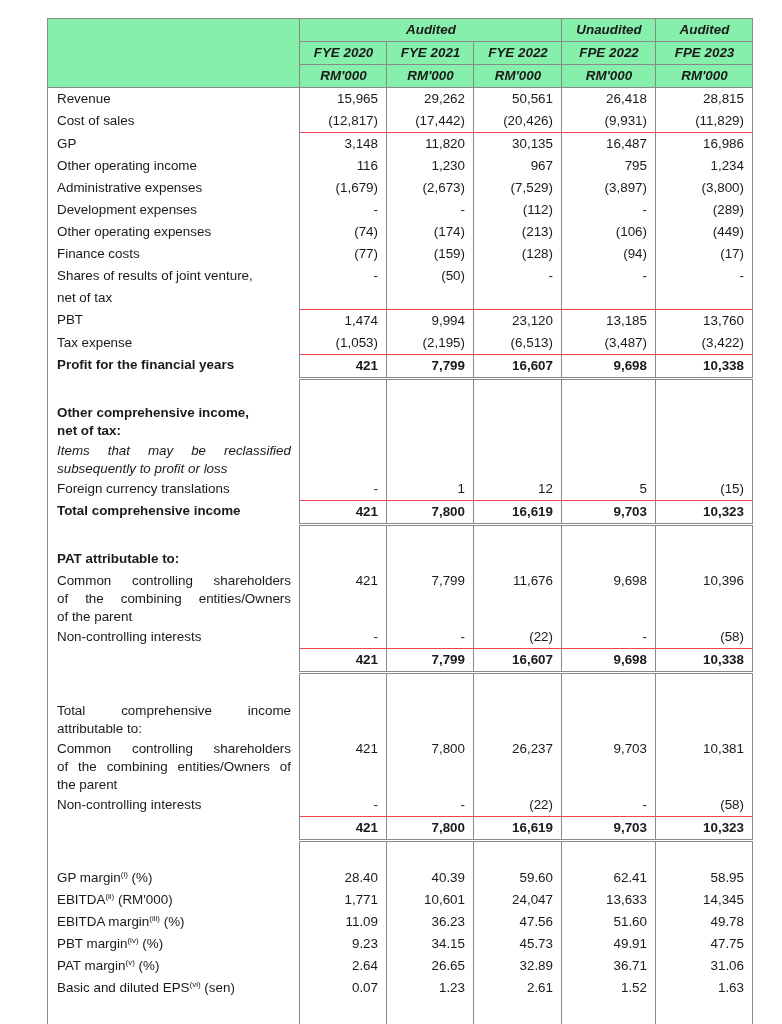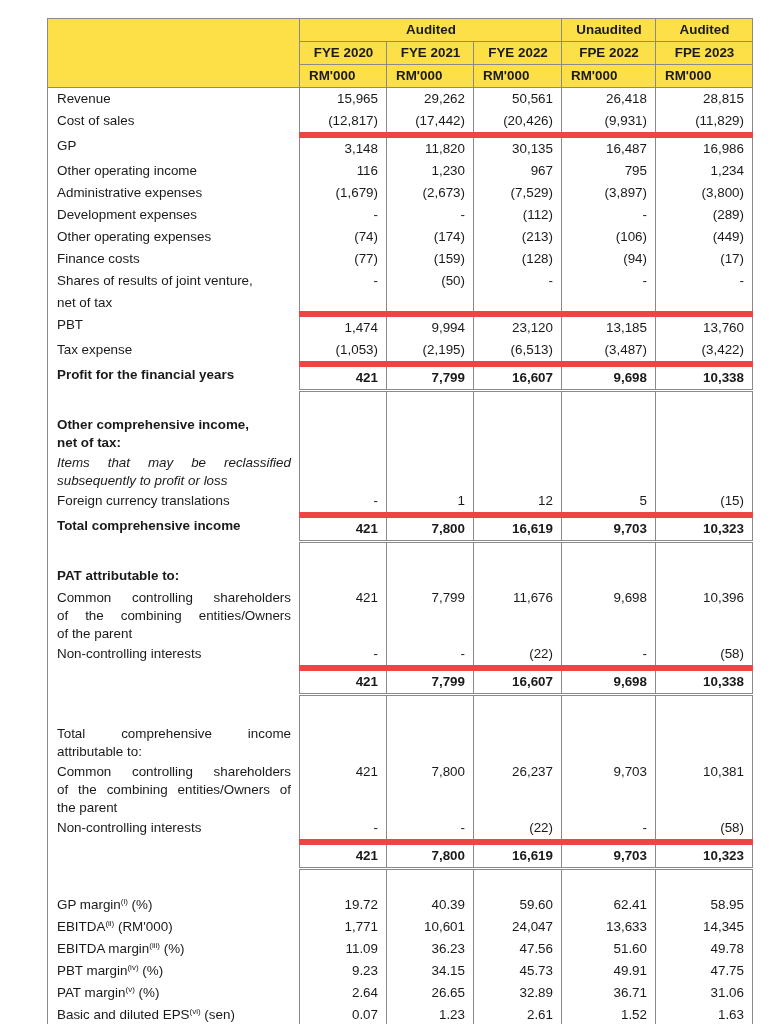--- a/index.html
+++ b/index.html
@@ -4,27 +4,27 @@
 <style>
   html, body { margin: 0; padding: 0; background: #ffffff; }
   body { width: 782px; height: 1024px; position: relative; overflow: hidden;
          font-family: "Liberation Sans", sans-serif; color: #1a1a1a; }
   table.fin { position: absolute; left: 47px; top: 18px; width: 705px;
               border-collapse: collapse; font-size: 13.4px; table-layout: fixed; }
   table.fin td { padding: 0 8px 0 9px; vertical-align: top; line-height: 22px; }
   col.c-label { width: 252px; }
   col.c1 { width: 87px; } col.c2 { width: 87px; } col.c3 { width: 88px; }
   col.c4 { width: 94px; } col.c5 { width: 97px; }
-  .hdr td { background: #fde047; font-weight: bold; text-align: center; border: 1px solid #8a8a8a; line-height: 21px; }
-  .hdr td.unit { text-align: left; }
+  .hdr td { background: #86efac; font-weight: bold; text-align: center; border: 1px solid #8a8a8a; line-height: 21px; font-style: italic; }
+  .hdr td.unit { text-align: center; }
   .hdr td.blank { border-bottom: 1px solid #8a8a8a; }
   td.num { text-align: right; border-left: 1px solid #8a8a8a; border-right: 1px solid #8a8a8a; white-space: nowrap; }
   td.lbl { border-left: 1.5px solid #8a8a8a; }
   tr.bold td { font-weight: bold; }
-  tr.topline td.num { border-top: 6px solid #ef4444; }
+  tr.topline td.num { border-top: 1px solid #ef4444; }
   tr.dbl td.num { border-bottom: 3px double #8a8a8a; }
   tr.spacer-lg td { height: 22px; }
   .ital { font-style: italic; }
   .just-full { text-align: justify; text-align-last: justify; }
   sup { font-size: 8px; line-height: 0; }
   tr.last td { border-bottom: 1.5px solid #8a8a8a; height: 22px; }
   tr.hdr td:first-child { border-left: 1.5px solid #8a8a8a; }
   tr.hdr:first-child td { border-top: 1.5px solid #8a8a8a; }
   table.fin td:last-child { border-right: 1.5px solid #8a8a8a; }
 </style>
@@ -286,21 +286,21 @@
     <tr class="spacer-lg">
       <td class="lbl" style="height:26px"></td>
         <td class="num"></td>
         <td class="num"></td>
         <td class="num"></td>
         <td class="num"></td>
         <td class="num"></td>
     </tr>
     <tr>
       <td class="lbl"><span>GP margin</span><sup>(i)</sup><span> (%)</span></td>
-      <td class="num">19.72</td>
+      <td class="num">28.40</td>
       <td class="num">40.39</td>
       <td class="num">59.60</td>
       <td class="num">62.41</td>
       <td class="num">58.95</td>
     </tr>
     <tr>
       <td class="lbl"><span>EBITDA</span><sup>(ii)</sup><span> (RM'000)</span></td>
       <td class="num">1,771</td>
       <td class="num">10,601</td>
       <td class="num">24,047</td>

